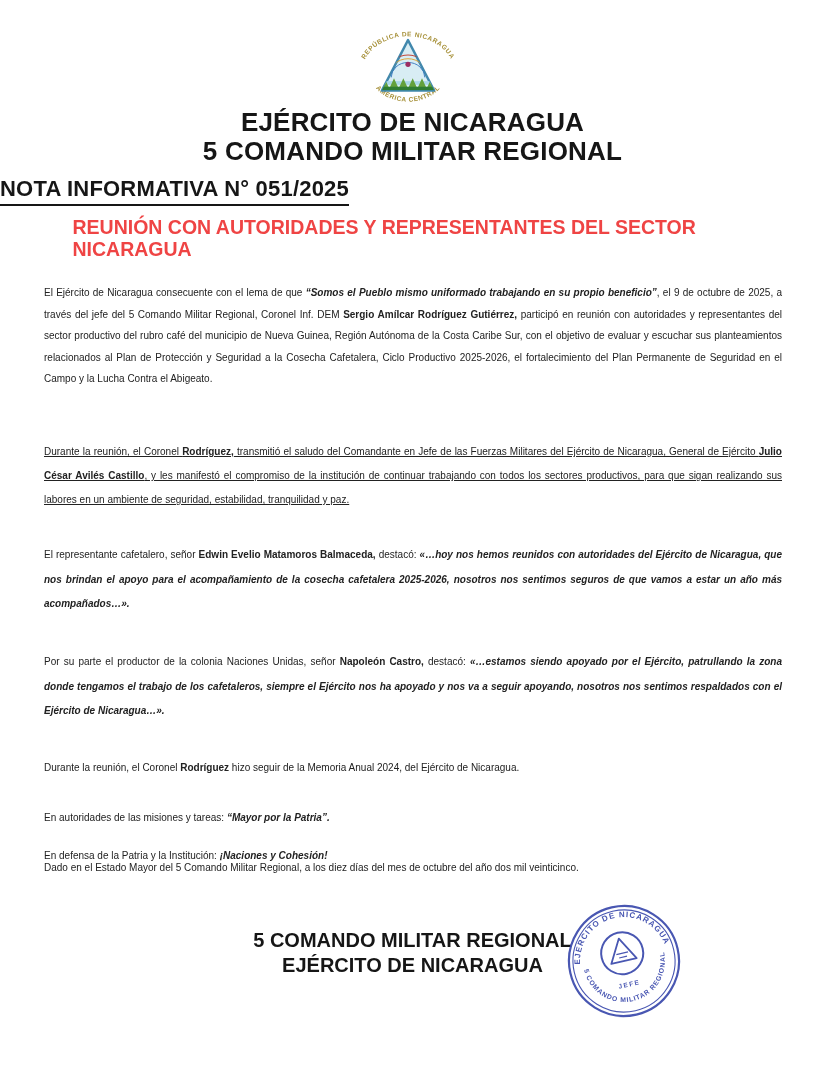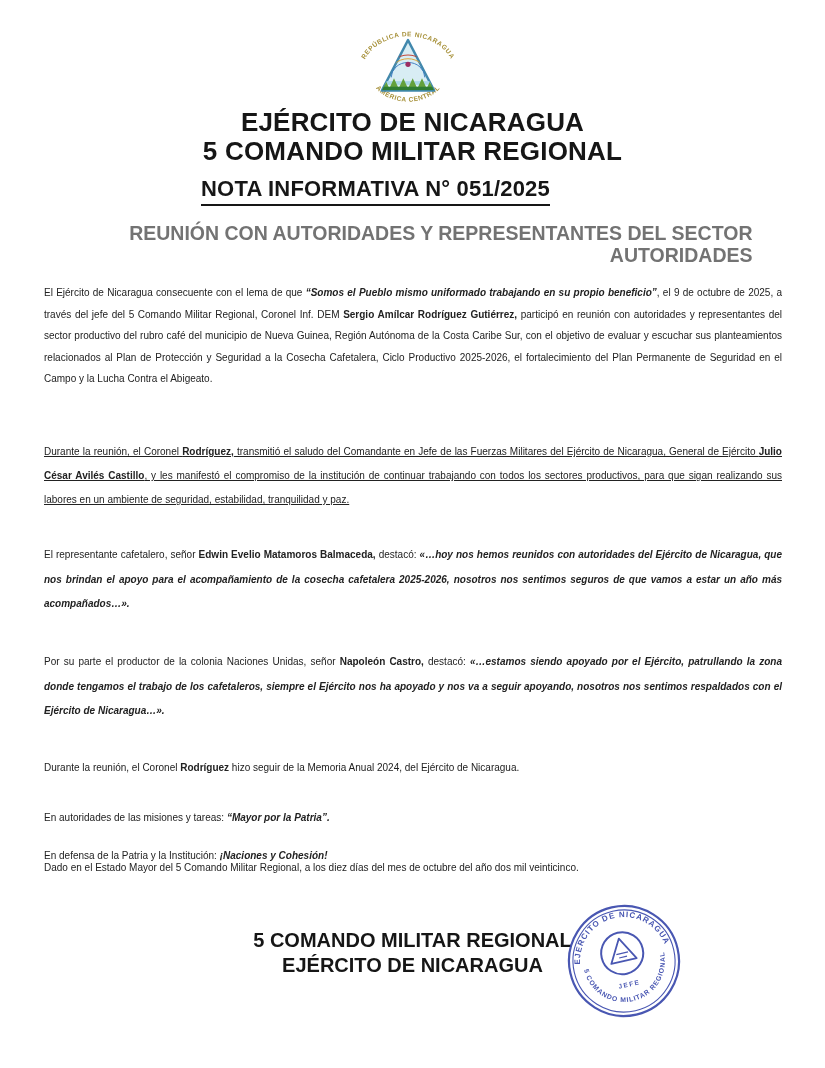--- a/index.html
+++ b/index.html
@@ -10,28 +10,28 @@
     -webkit-font-smoothing:antialiased;
   }
   .page{position:absolute;inset:0;background:#ffffff;}
 
   .emblem{position:absolute;left:352px;top:28px;width:112px;height:82px;}
 
   .doc-title{
     position:absolute;top:108px;left:0;width:825px;text-align:center;
     font-weight:bold;font-size:26px;line-height:29px;letter-spacing:.2px;color:#161616;
   }
-  .nota-wrap{position:absolute;top:176px;left:0;width:751px;text-align:center;}
+  .nota-wrap{position:absolute;top:176px;left:0;width:751px;text-align:left;}
   .nota{
     display:inline-block;font-weight:bold;font-size:22px;color:#161616;
     border-bottom:2.5px solid #161616;padding-bottom:2px;letter-spacing:.2px;
   }
   .subject{
-    position:absolute;top:222px;left:50%;transform:translateX(-50%);
-    width:680px;text-align:right;font-weight:bold;font-size:19.5px;line-height:22px;color:#737373;
+    position:absolute;top:216px;left:50%;transform:translateX(-50%);
+    width:680px;text-align:left;font-weight:bold;font-size:19.5px;line-height:22px;color:#ef4444;
   }
 
   .body-text p{
     position:absolute;left:44px;width:738px;margin:0;
     font-size:10px;text-align:justify;color:#222222;
   }
   .p1{top:282px;line-height:21.5px;}
   .p2{top:440px;line-height:24px;text-decoration:underline;}
   .p3{top:543px;line-height:24.5px;}
   .p4{top:650px;line-height:24.5px;}
@@ -92,21 +92,21 @@
     <div>EJÉRCITO DE NICARAGUA</div>
     <div>5 COMANDO MILITAR REGIONAL</div>
   </div>
 
   <div class="nota-wrap">
     <span class="nota">NOTA INFORMATIVA N° 051/2025</span>
   </div>
 
   <div class="subject">
     <div>REUNIÓN CON AUTORIDADES Y REPRESENTANTES DEL SECTOR</div>
-    <div>AUTORIDADES</div>
+    <div>NICARAGUA</div>
   </div>
 
   <div class="body-text">
     <p class="p1"><span>El Ejército de Nicaragua consecuente con el lema de que </span><span class="b i">“Somos el Pueblo mismo uniformado trabajando en su propio beneficio”</span><span>, el 9 de octubre de 2025, a través del jefe del 5 Comando Militar Regional, Coronel Inf. DEM </span><span class="b">Sergio Amílcar Rodríguez Gutiérrez,</span><span> participó en reunión con autoridades y representantes del sector productivo del rubro café del municipio de Nueva Guinea, Región Autónoma de la Costa Caribe Sur, con el objetivo de evaluar y escuchar sus planteamientos relacionados al Plan de Protección y Seguridad a la Cosecha Cafetalera, Ciclo Productivo 2025-2026, el fortalecimiento del Plan Permanente de Seguridad en el Campo y la Lucha Contra el Abigeato.</span></p>
     <p class="p2"><span>Durante la reunión, el Coronel </span><span class="b">Rodríguez,</span><span> transmitió el saludo del Comandante en Jefe de las Fuerzas Militares del Ejército de Nicaragua, General de Ejército </span><span class="b">Julio César Avilés Castillo</span><span>, y les manifestó el compromiso de la institución de continuar trabajando con todos los sectores productivos, para que sigan realizando sus labores en un ambiente de seguridad, estabilidad, tranquilidad y paz.</span></p>
     <p class="p3"><span>El representante cafetalero, señor </span><span class="b">Edwin Evelio Matamoros Balmaceda,</span><span> destacó: </span><span class="b i">«…hoy nos hemos reunidos con autoridades del Ejército de Nicaragua, que nos brindan el apoyo para el acompañamiento de la cosecha cafetalera 2025-2026, nosotros nos sentimos seguros de que vamos a estar un año más acompañados…».</span></p>
     <p class="p4"><span>Por su parte el productor de la colonia Naciones Unidas, señor </span><span class="b">Napoleón Castro,</span><span> destacó: </span><span class="b i">«…estamos siendo apoyado por el Ejército, patrullando la zona donde tengamos el trabajo de los cafetaleros, siempre el Ejército nos ha apoyado y nos va a seguir apoyando, nosotros nos sentimos respaldados con el Ejército de Nicaragua…».</span></p>
     <p class="p5"><span>Durante la reunión, el Coronel </span><span class="b">Rodríguez</span><span> hizo seguir de la Memoria Anual 2024, del Ejército de Nicaragua.</span></p>
     <p class="p6"><span>En autoridades de las misiones y tareas: </span><span class="b i">“Mayor por la Patria”.</span></p>
     <p class="p7"><span>En defensa de la Patria y la Institución: </span><span class="b i">¡Naciones y Cohesión!</span></p>

